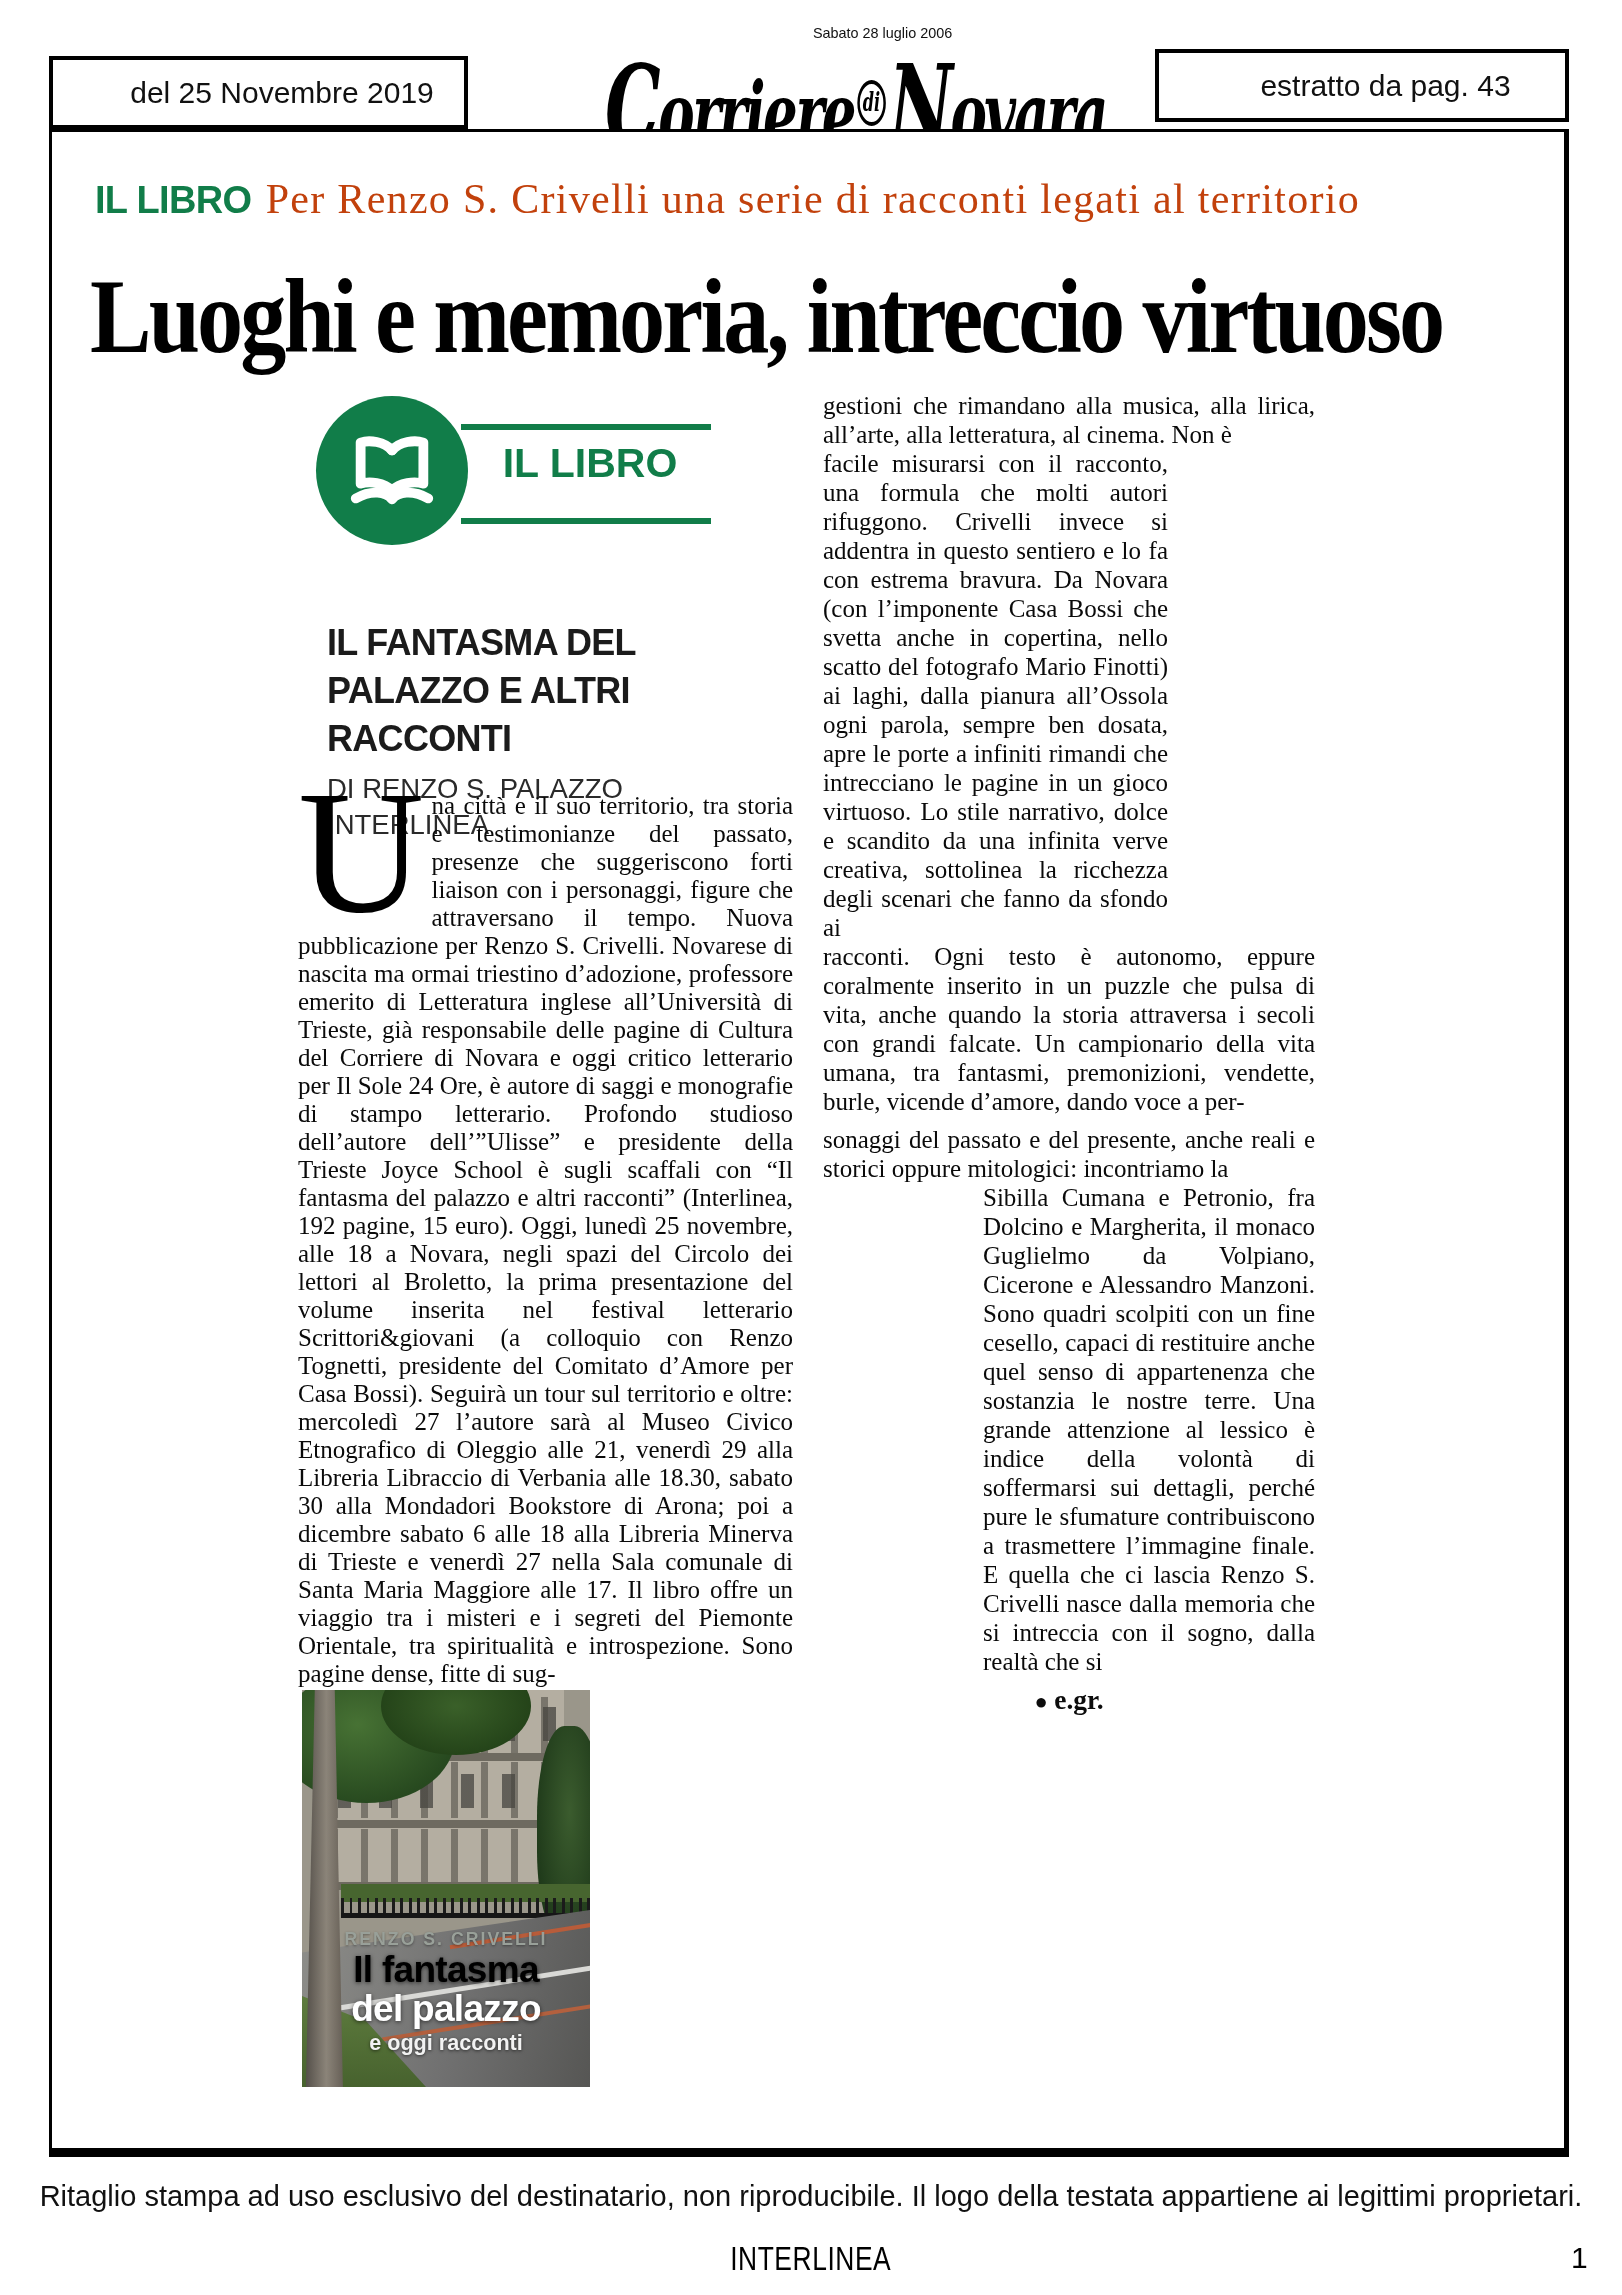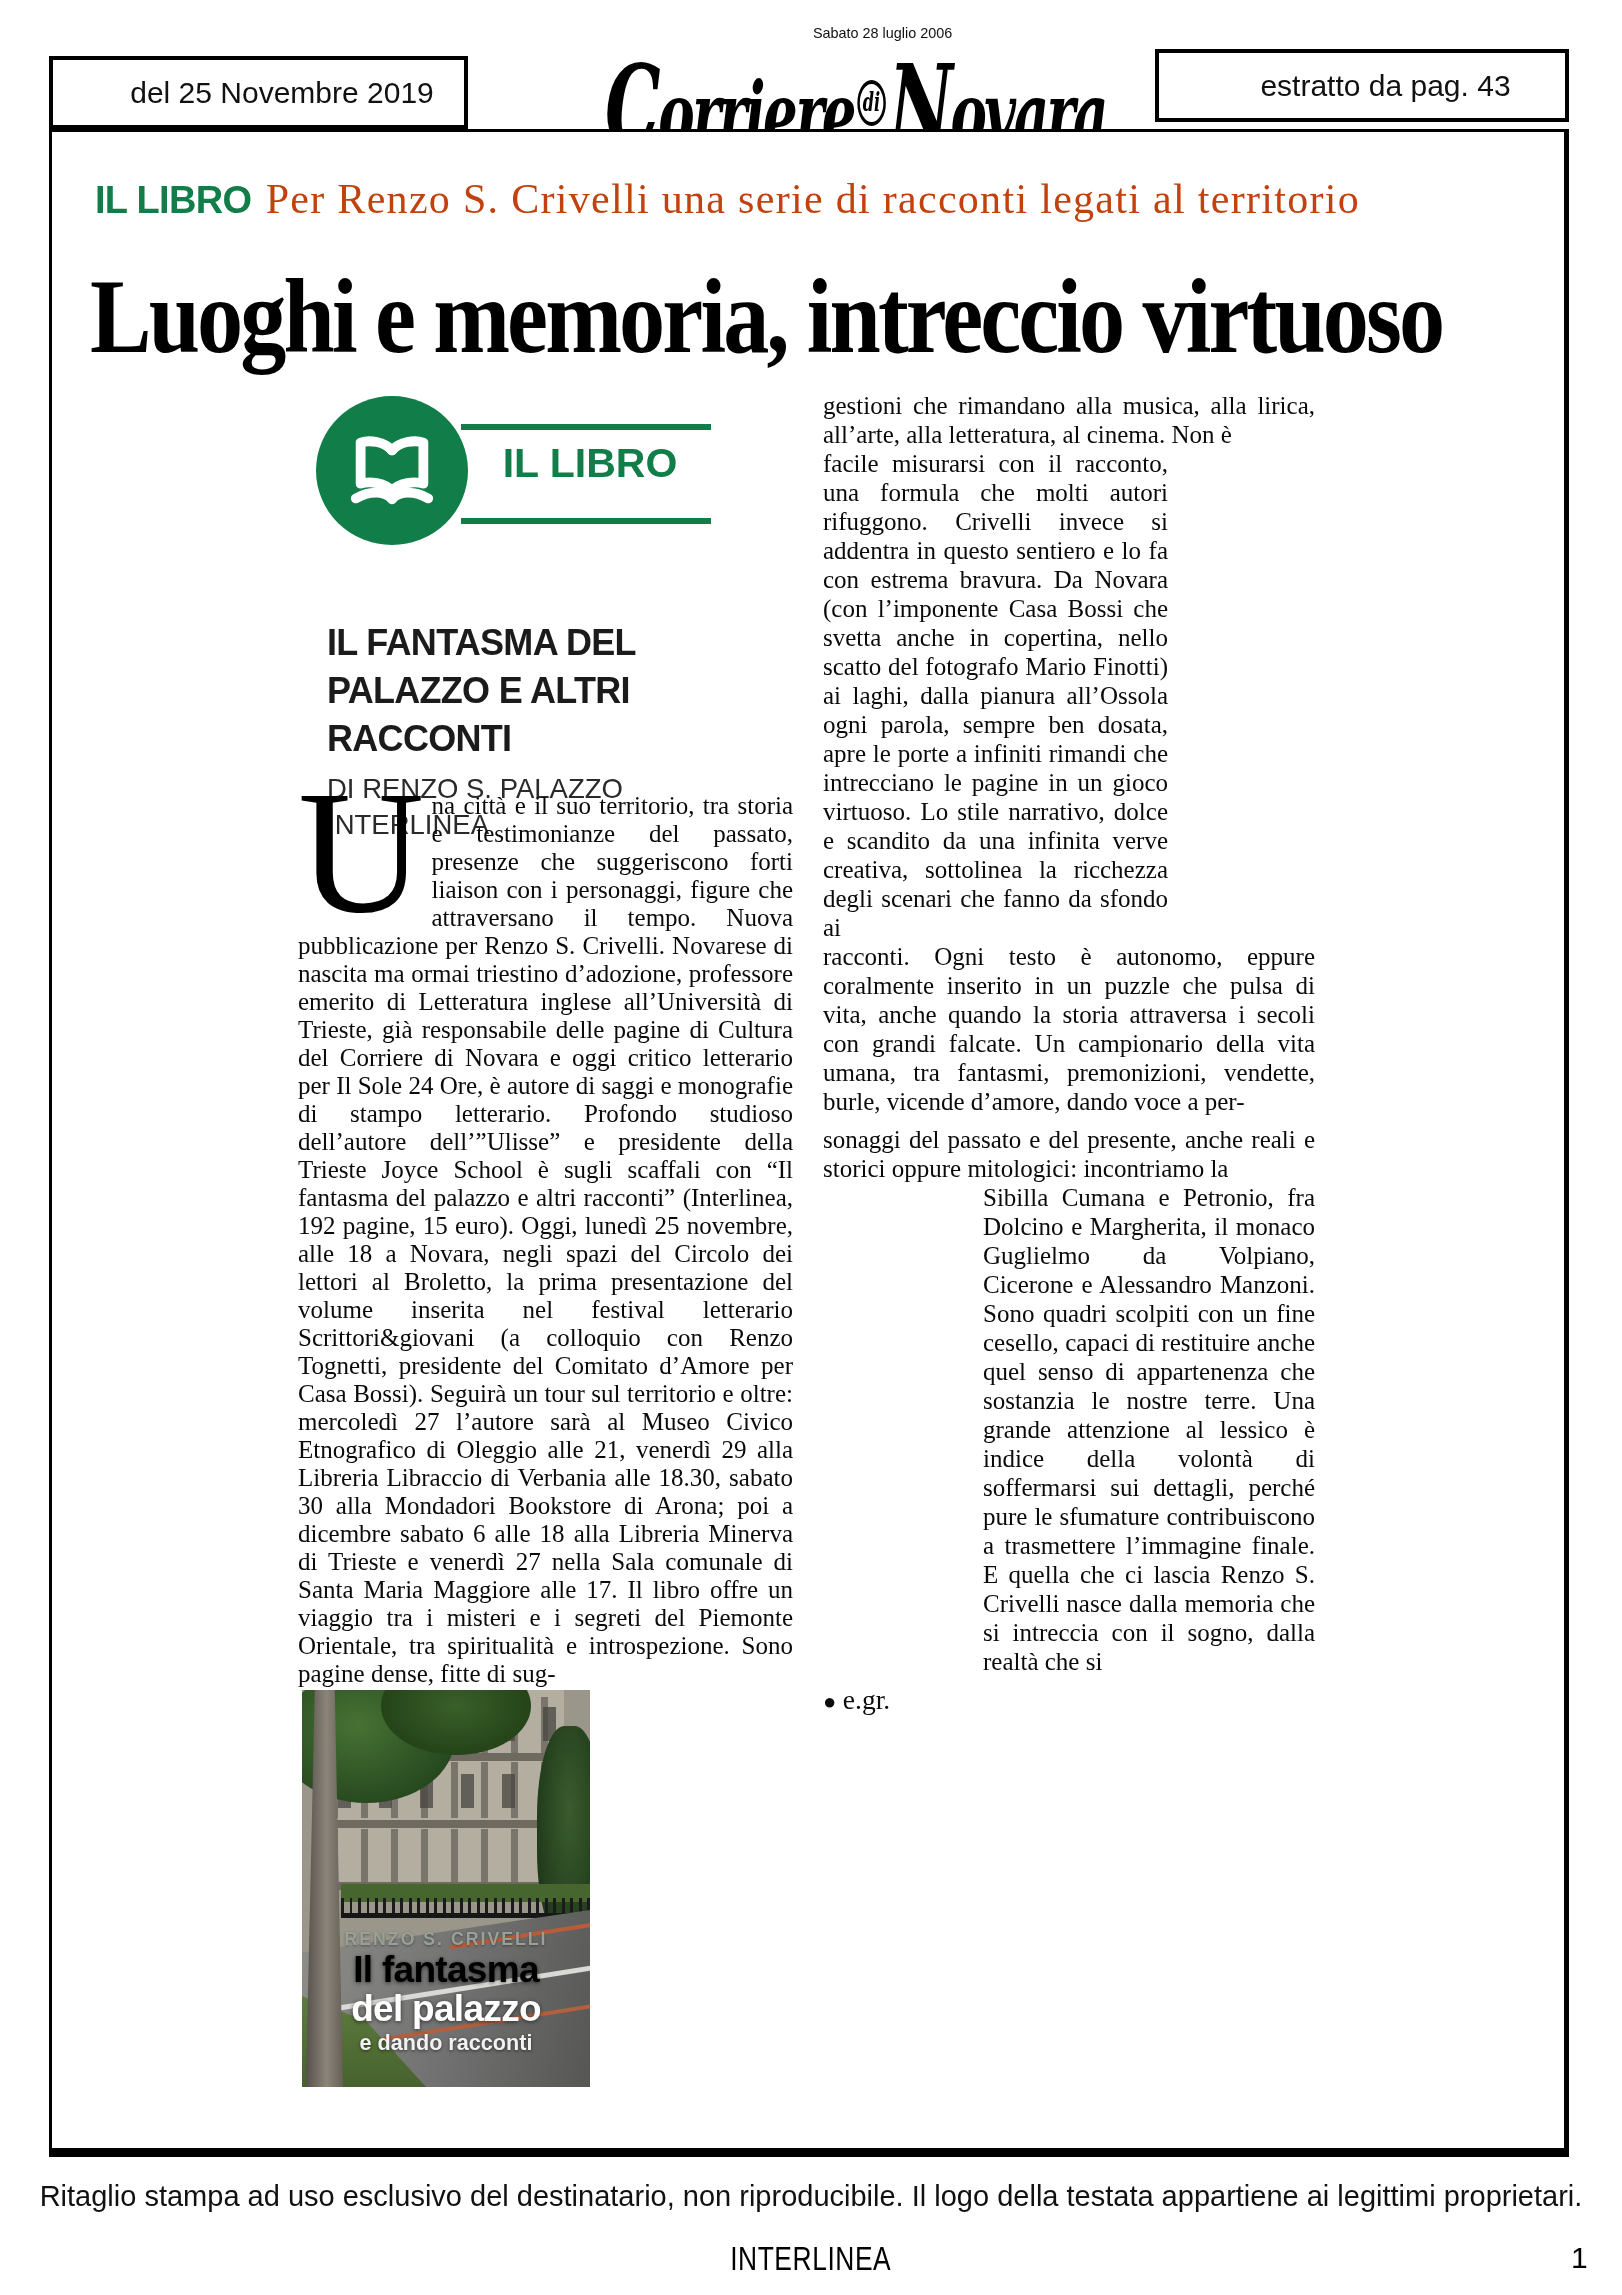--- a/index.html
+++ b/index.html
@@ -66,21 +66,21 @@
   .col1 { position:absolute; left:298px; top:792px; width:495px; line-height:28px; }
   .dropcap {
     float:left; width:123px; height:113px; margin:3.9px 10.5px 0 0;
     font-size:175px; line-height:113px; font-weight:400; color:#000;
   }
   .rcol { position:absolute; left:823px; top:391px; width:492px; }
   .rc-wide   { width:492px; }
   .rc-narrow { width:345px; }
   .rc-indent { width:332px; margin-left:160px; }
   .rc-gap { margin-top:9.2px; }
-  .signature { margin-top:7.9px; text-align:left; font-weight:normal; font-size:27.5px; }
+  .signature { margin-top:7.9px; text-align:center; font-weight:bold; font-size:27.5px; }
   .signature .bullet { font-size:22px; margin-right:6.5px; }
   
   .cover { position:absolute; left:302px; top:1690px; width:288px; height:397px; overflow:hidden; background:#9a968a; }
   .cv-building { position:absolute; left:29px; top:0; width:233px; height:200px; background:#b4aea1; }
   .cv-band { position:absolute; left:0; width:100%; height:7.9px; background:#6e6a60; }
   .cv-cols { position:absolute; left:0; width:100%; height:56px;
     background:repeating-linear-gradient(90deg, rgba(72,70,63,.55) 0 7.2px, rgba(0,0,0,0) 7.2px 30px); }
   .cv-wins { position:absolute; left:6.5px; width:94%; height:34px;
     background:repeating-linear-gradient(90deg, rgba(42,42,40,.6) 0 13px, rgba(0,0,0,0) 13px 41px); }
   .cv-fol { position:absolute; border-radius:50%; }
@@ -201,21 +201,21 @@
     <div class="cv-fence"></div>
     <div class="cv-road"></div>
     <div class="cv-lane"></div>
     <div class="cv-curb1"></div>
     <div class="cv-curb2"></div>
     <div class="cv-grass"></div>
     <div class="cv-trunk"></div>
     <div class="cv-text cv-author">RENZO S. CRIVELLI</div>
     <div class="cv-text cv-title1">Il fantasma</div>
     <div class="cv-text cv-title2">del palazzo</div>
-    <div class="cv-text cv-sub">e dando racconti</div>
+    <div class="cv-text cv-sub">e oggi racconti</div>
   </div>
 
   <div class="footer-disclaimer">Ritaglio stampa ad uso esclusivo del destinatario, non riproducibile. Il logo della testata appartiene ai legittimi proprietari.</div>
   <div class="footer-publisher">
     <span>INTERLINEA</span>
   </div>
   <div class="footer-page">1</div>
 
 </div>
 

